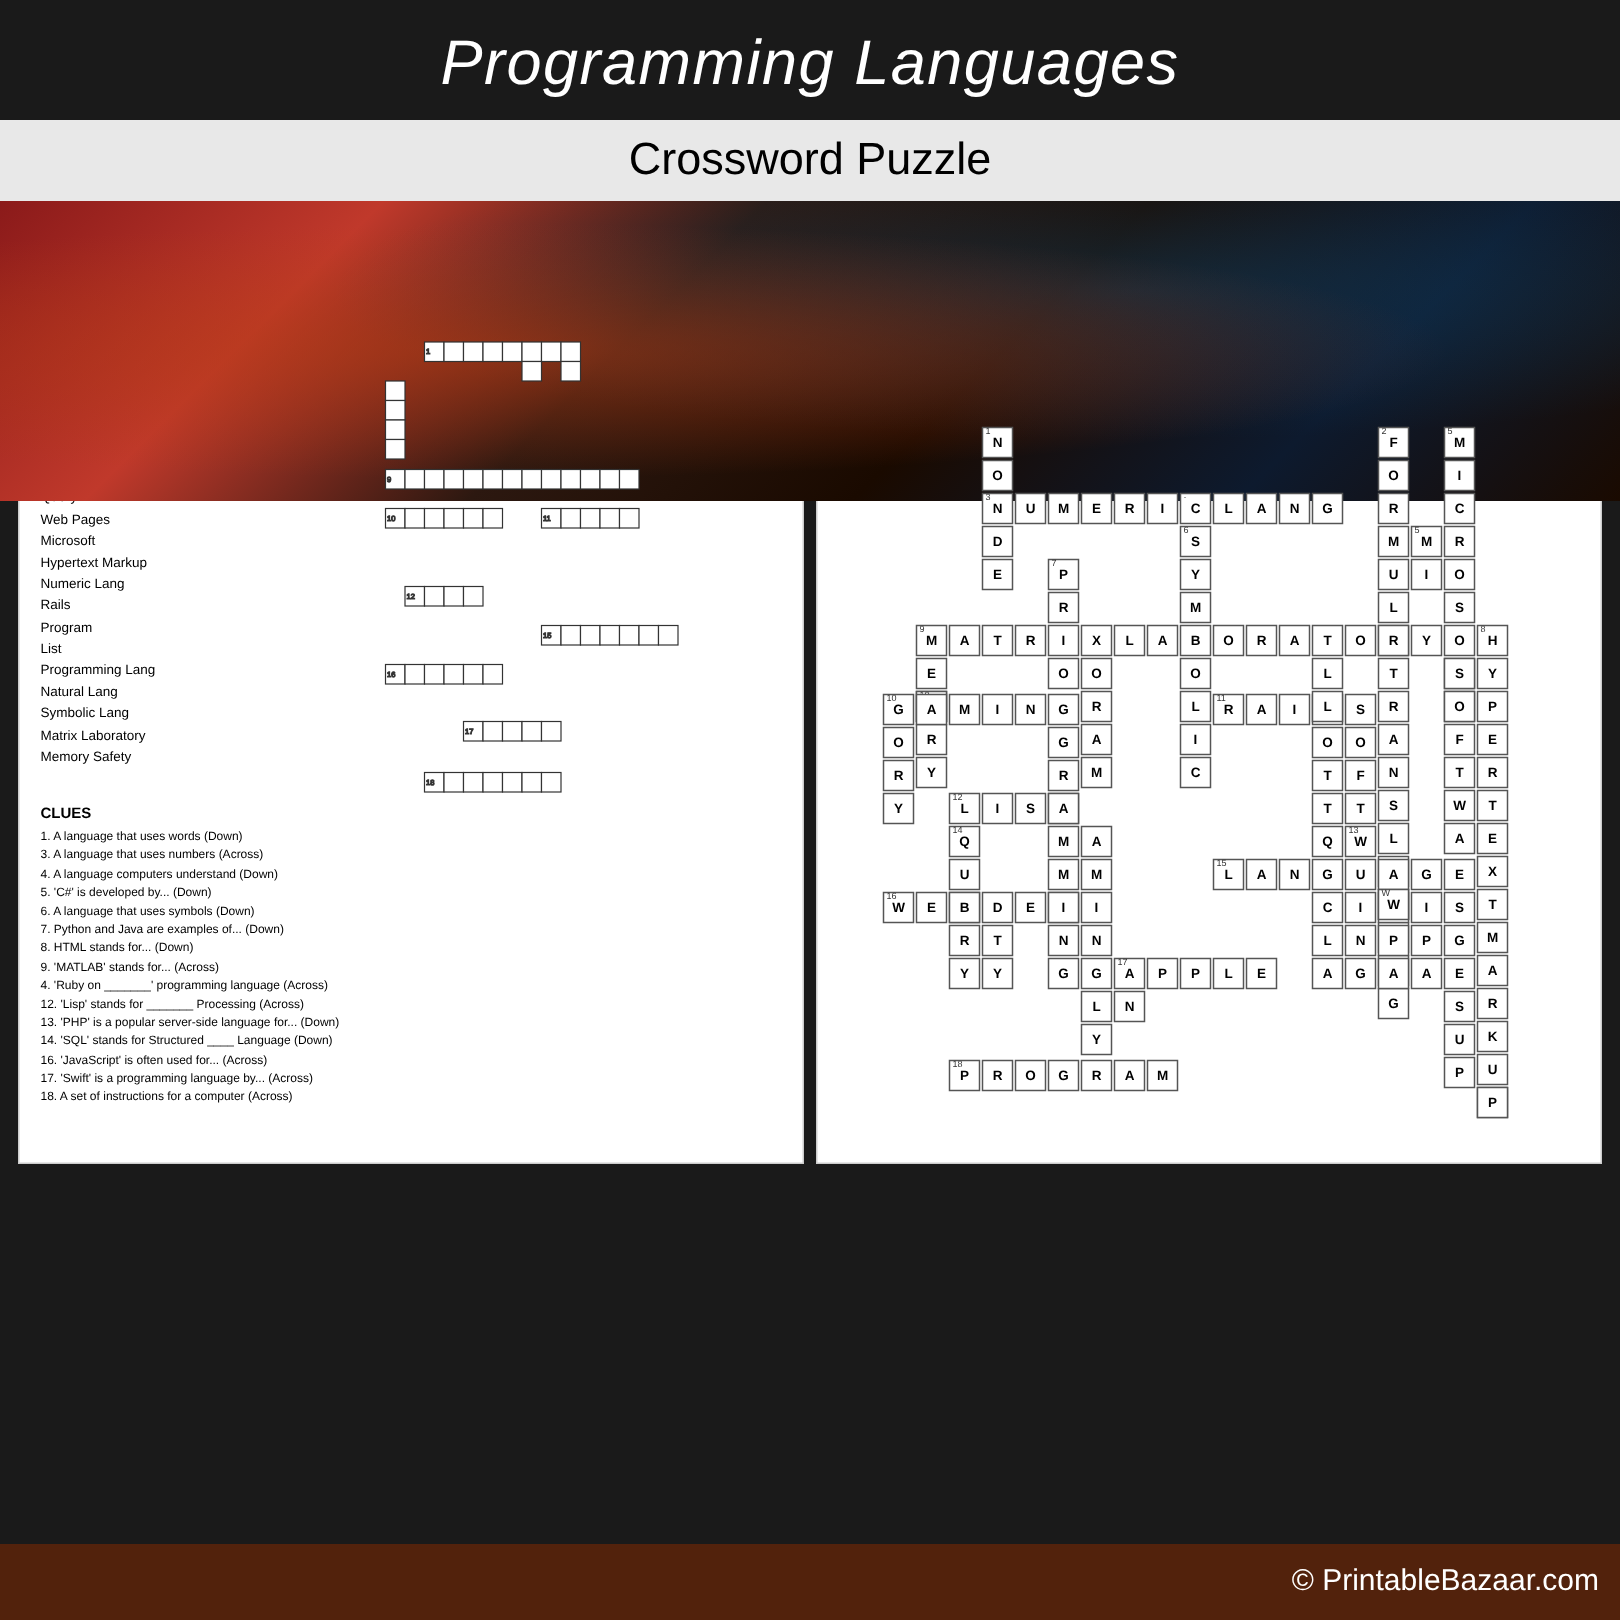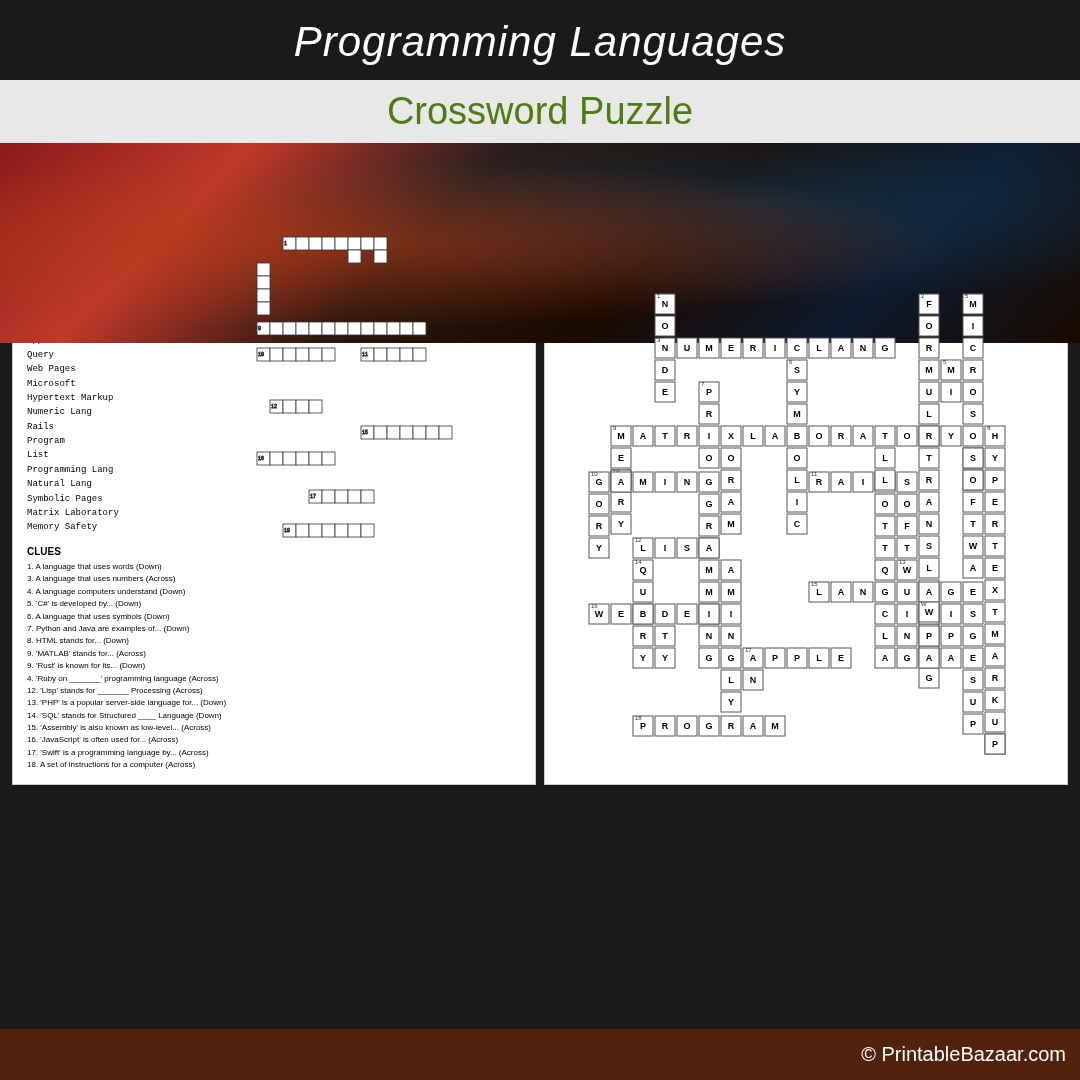--- a/index.html
+++ b/index.html
@@ -23,23 +23,23 @@
       font-size: 42px;
       font-weight: 300;
       letter-spacing: 1px;
     }
     .header-subtitle {
       background: #e8e8e8;
       text-align: center;
       padding: 10px 0;
     }
     .header-subtitle h2 {
-      font-size: 38px;
+      font-size: 30px;
       font-weight: 400;
-      color: #4d7c0f;
+      color: #000000;
     }
 
     
     .bg-area {
       background: linear-gradient(135deg, #8B1a1a 0%, #c0392b 20%, #2c1810 40%, #1a0a00 60%, #0d1a2e 80%, #1a0a00 100%);
       height: 200px;
       display: flex;
       align-items: center;
       justify-content: center;
       position: relative;
@@ -121,42 +121,42 @@
   <h2>Crossword Puzzle</h2>
 </div>
 
 <div class="bg-area"></div>
 
 <div style="display:flex; gap:0; padding:0 12px; margin-top:-148px; height:590px;">
 
   <div class="puzzle-panel">
     <div class="panel-title">Programming Languages Crossword Puzzle</div>
 
-    <div style="display:flex; gap:16px;font-family:Liberation Mono, monospace;">
+    <div style="display:flex; gap:16px;">
 
       <div style="width:100px; flex-shrink:0;">
         <div class="word-bank-label">WORD BANK</div>
         <div class="word-bank-items">
           <div>Web Dev</div>
           <div>Gaming</div>
           <div>Code</div>
           <div>Language</div>
           <div>Formula Translating</div>
           <div>Apple</div>
           <div>Query</div>
           <div>Web Pages</div>
           <div>Microsoft</div>
           <div>Hypertext Markup</div>
           <div>Numeric Lang</div>
           <div>Rails</div>
           <div>Program</div>
           <div>List</div>
           <div>Programming Lang</div>
           <div>Natural Lang</div>
-          <div>Symbolic Pages</div>
+          <div>Symbolic Lang</div>
           <div>Matrix Laboratory</div>
           <div>Memory Safety</div>
         </div>
       </div>
 
       <div style="flex:1; position:relative;">
         <div style="position:relative; width:310px; height:310px;">
 
           <svg width="310" height="320" style="position:absolute; top:0; left:0;">
 
@@ -258,26 +258,24 @@
       <div class="clues-label">CLUES</div>
       <div style="font-size:8px; line-height:1.55; columns:1;">
         <div>1. A language that uses words (Down)</div>
         <div>3. A language that uses numbers (Across)</div>
         <div>4. A language computers understand (Down)</div>
         <div>5. 'C#' is developed by... (Down)</div>
         <div>6. A language that uses symbols (Down)</div>
         <div>7. Python and Java are examples of... (Down)</div>
         <div>8. HTML stands for... (Down)</div>
         <div>9. 'MATLAB' stands for... (Across)</div>
-        <div>9. 'Rust' is known for its... (Down)</div>
         <div>4. 'Ruby on _______' programming language (Across)</div>
         <div>12. 'Lisp' stands for _______ Processing (Across)</div>
         <div>13. 'PHP' is a popular server-side language for... (Down)</div>
         <div>14. 'SQL' stands for Structured ____ Language (Down)</div>
-        <div>15. 'Assembly' is also known as low-level... (Across)</div>
         <div>16. 'JavaScript' is often used for... (Across)</div>
         <div>17. 'Swift' is a programming language by... (Across)</div>
         <div>18. A set of instructions for a computer (Across)</div>
       </div>
     </div>
   </div>
 
   <div class="solution-panel">
     <div class="solution-title">
       <span>Programming Languages Crossword</span>

